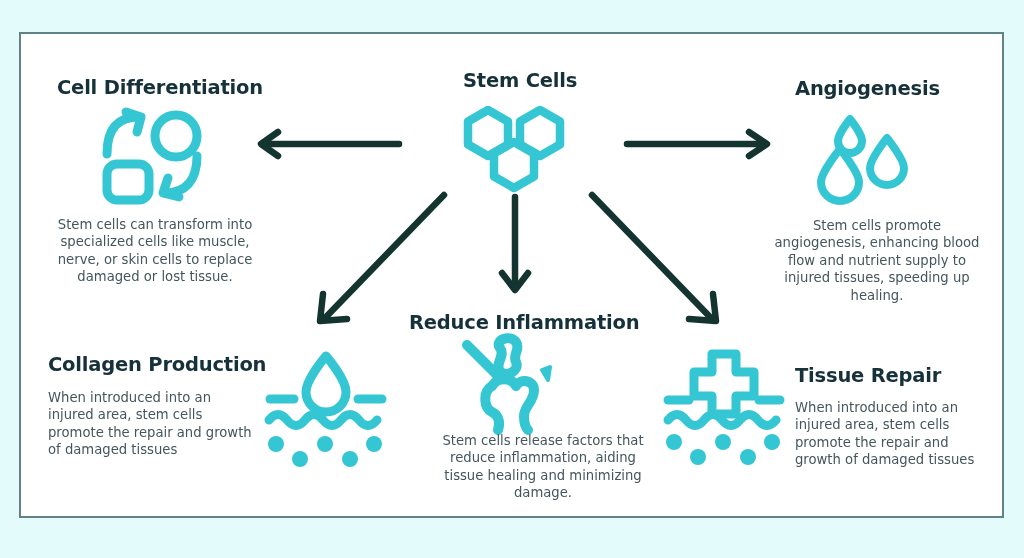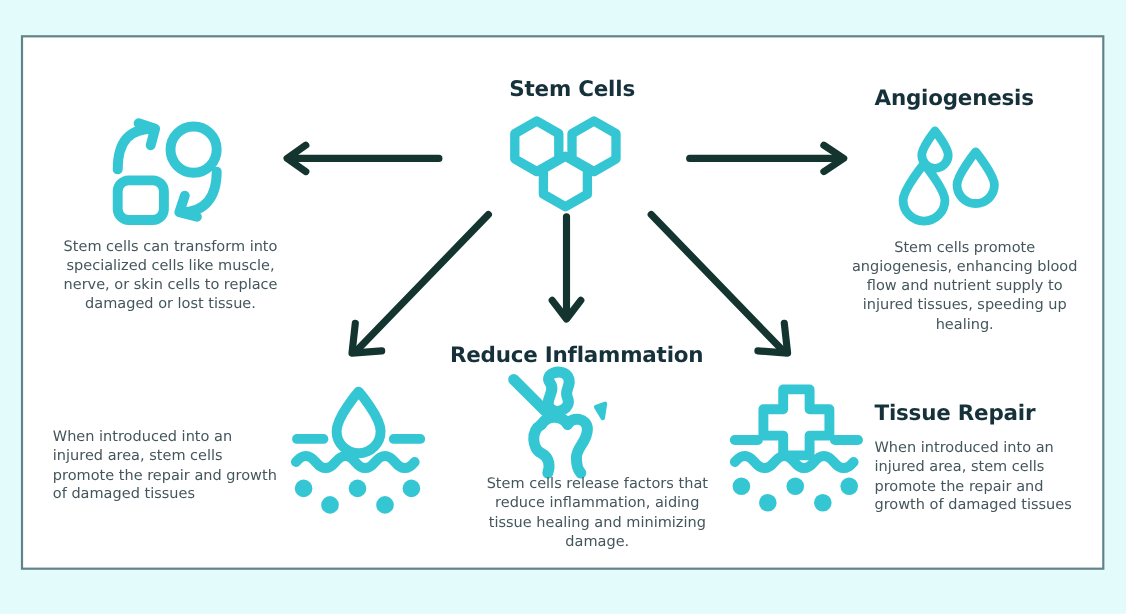--- a/index.html
+++ b/index.html
@@ -104,20 +104,21 @@
 
   <div class="arrow" style="left:586px;top:188px;">
     <svg width="140" height="140" viewBox="0 0 140 140">
       <g stroke="#14342f" stroke-width="6.5" fill="none" stroke-linecap="round" stroke-linejoin="round">
         <line x1="6" y1="7" x2="125" y2="130"></line>
         <polyline points="103,131 130,133 127,106"></polyline>
       </g>
     </svg>
   </div>
 
+  <div class="heading" style="left:57px;top:78px;font-size:19.5px;">Cell Differentiation</div>
 
   <div class="icon" style="left:99px;top:107px;">
     <svg width="108" height="96" viewBox="0 0 108 96">
       <g fill="none" stroke="#35c6d4" stroke-width="9" stroke-linecap="round" stroke-linejoin="round">
 
         <path d="M8,47 C8,20 20,10 40,10"></path>
         <polyline points="27,5 42,10 38,25"></polyline>
 
         <circle cx="77" cy="29" r="21"></circle>
 
@@ -141,20 +142,21 @@
 
         <path d="M75,30 C75,30 58,51 58,60 a17,17 0 0,0 34,0 C92,51 75,30 75,30 Z"></path>
 
         <path d="M28,41 C28,41 9,64 9,74 a19,19 0 0,0 38,0 C47,64 28,41 28,41 Z"></path>
       </g>
     </svg>
   </div>
 
   <div class="body-text" style="left:769px;top:217px;width:216px;">Stem cells promote angiogenesis, enhancing blood flow and nutrient supply to injured tissues, speeding up healing.</div>
 
+  <div class="heading" style="left:48px;top:355px;font-size:19.5px;">Collagen Production</div>
 
   <div class="icon" style="left:264px;top:352px;">
     <svg width="124" height="112" viewBox="0 0 124 112">
       <g stroke="#35c6d4" fill="none" stroke-linecap="round" stroke-linejoin="round">
 
         <path d="M62,4 C62,4 42,27 42,40 a20,20 0 0,0 40,0 C82,27 62,4 62,4 Z" stroke-width="9"></path>
 
         <line x1="6" y1="47" x2="30" y2="47" stroke-width="9"></line>
         <line x1="94" y1="47" x2="118" y2="47" stroke-width="9"></line>
 

